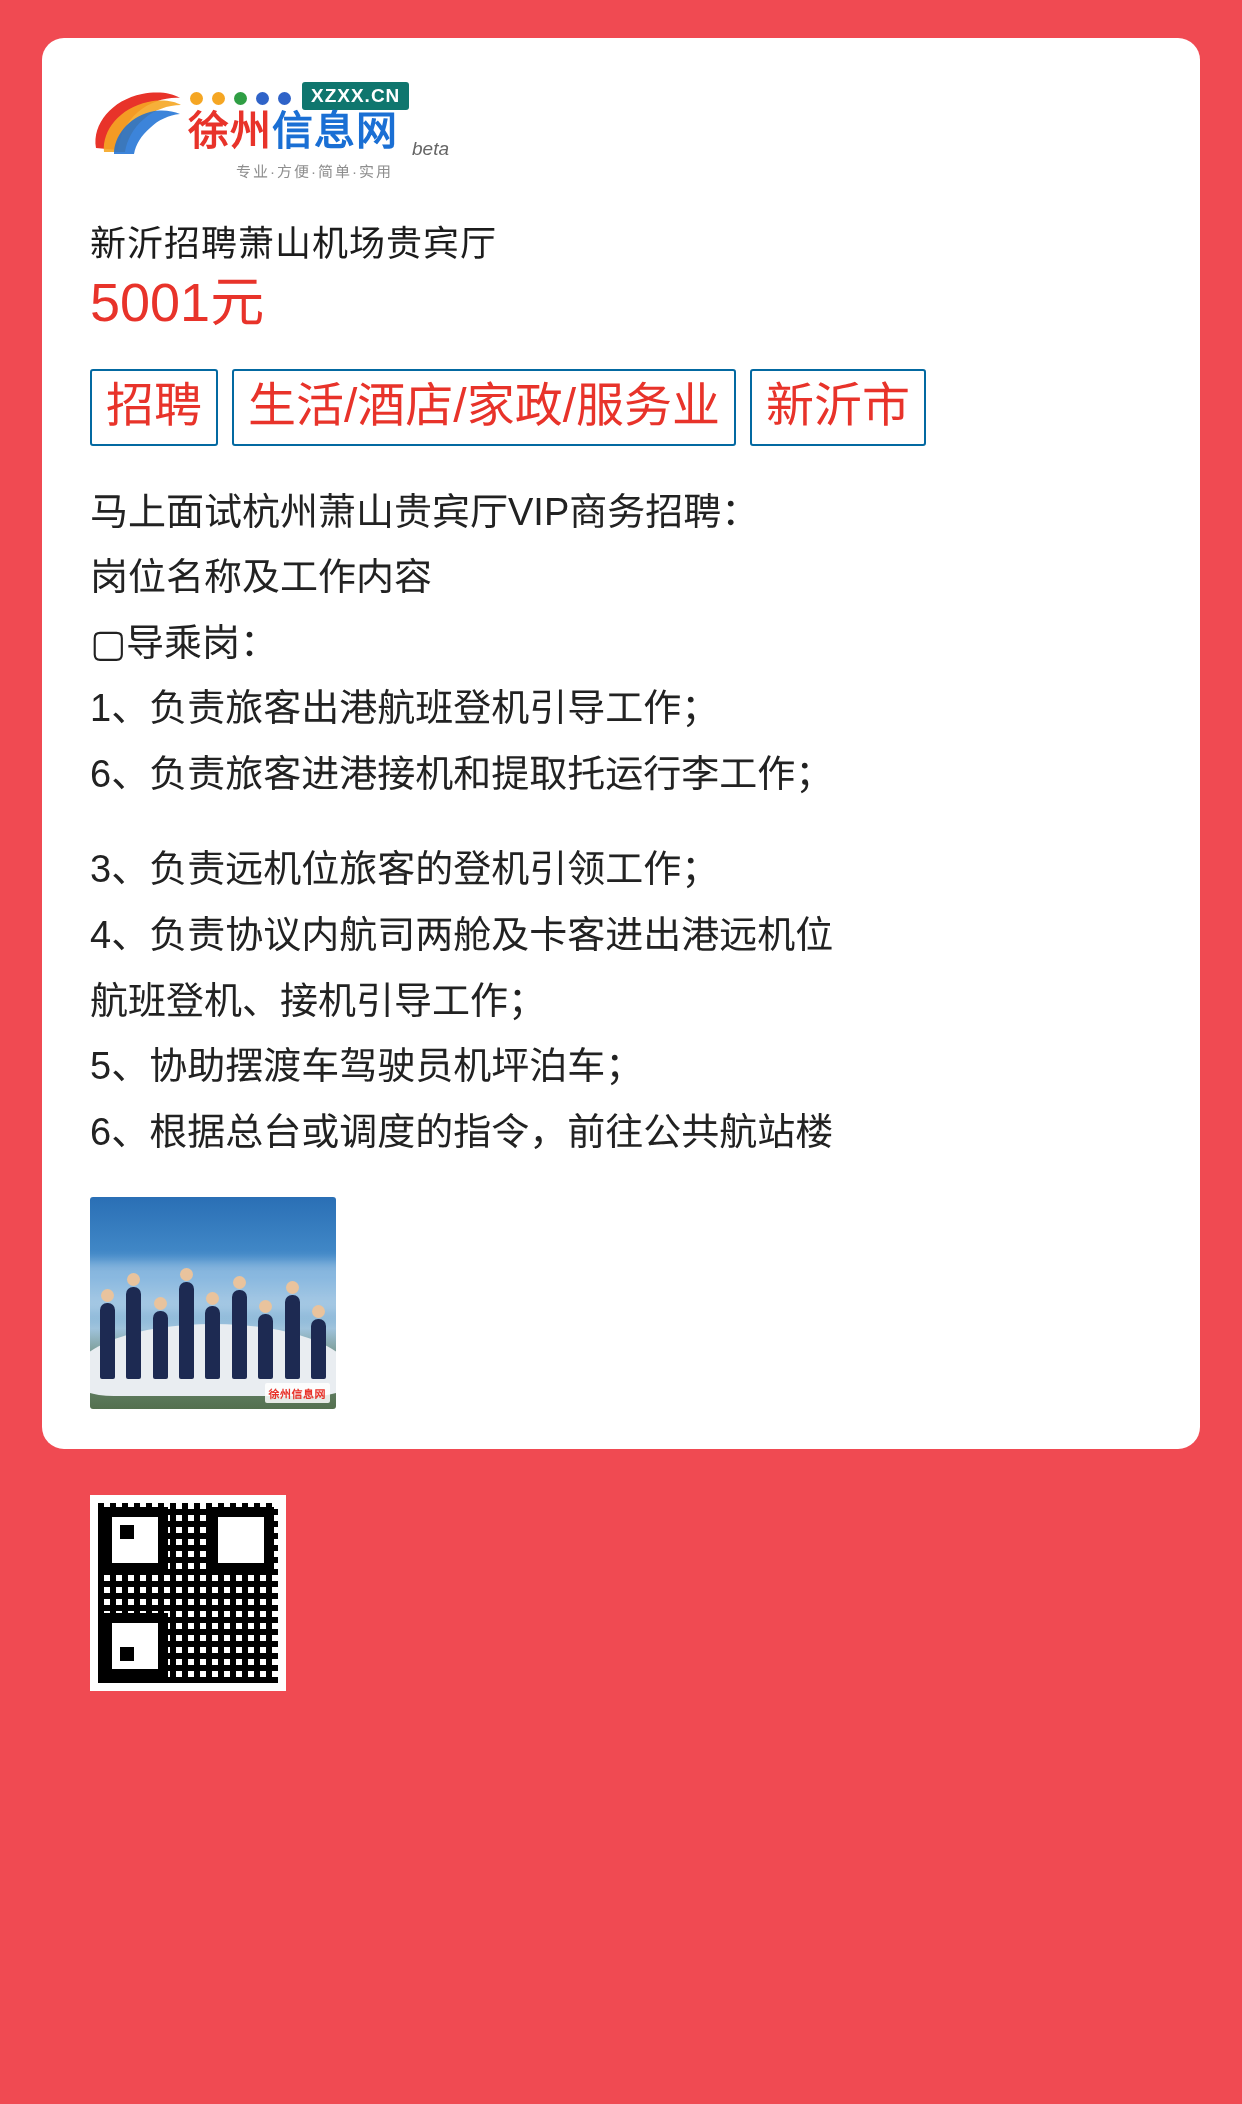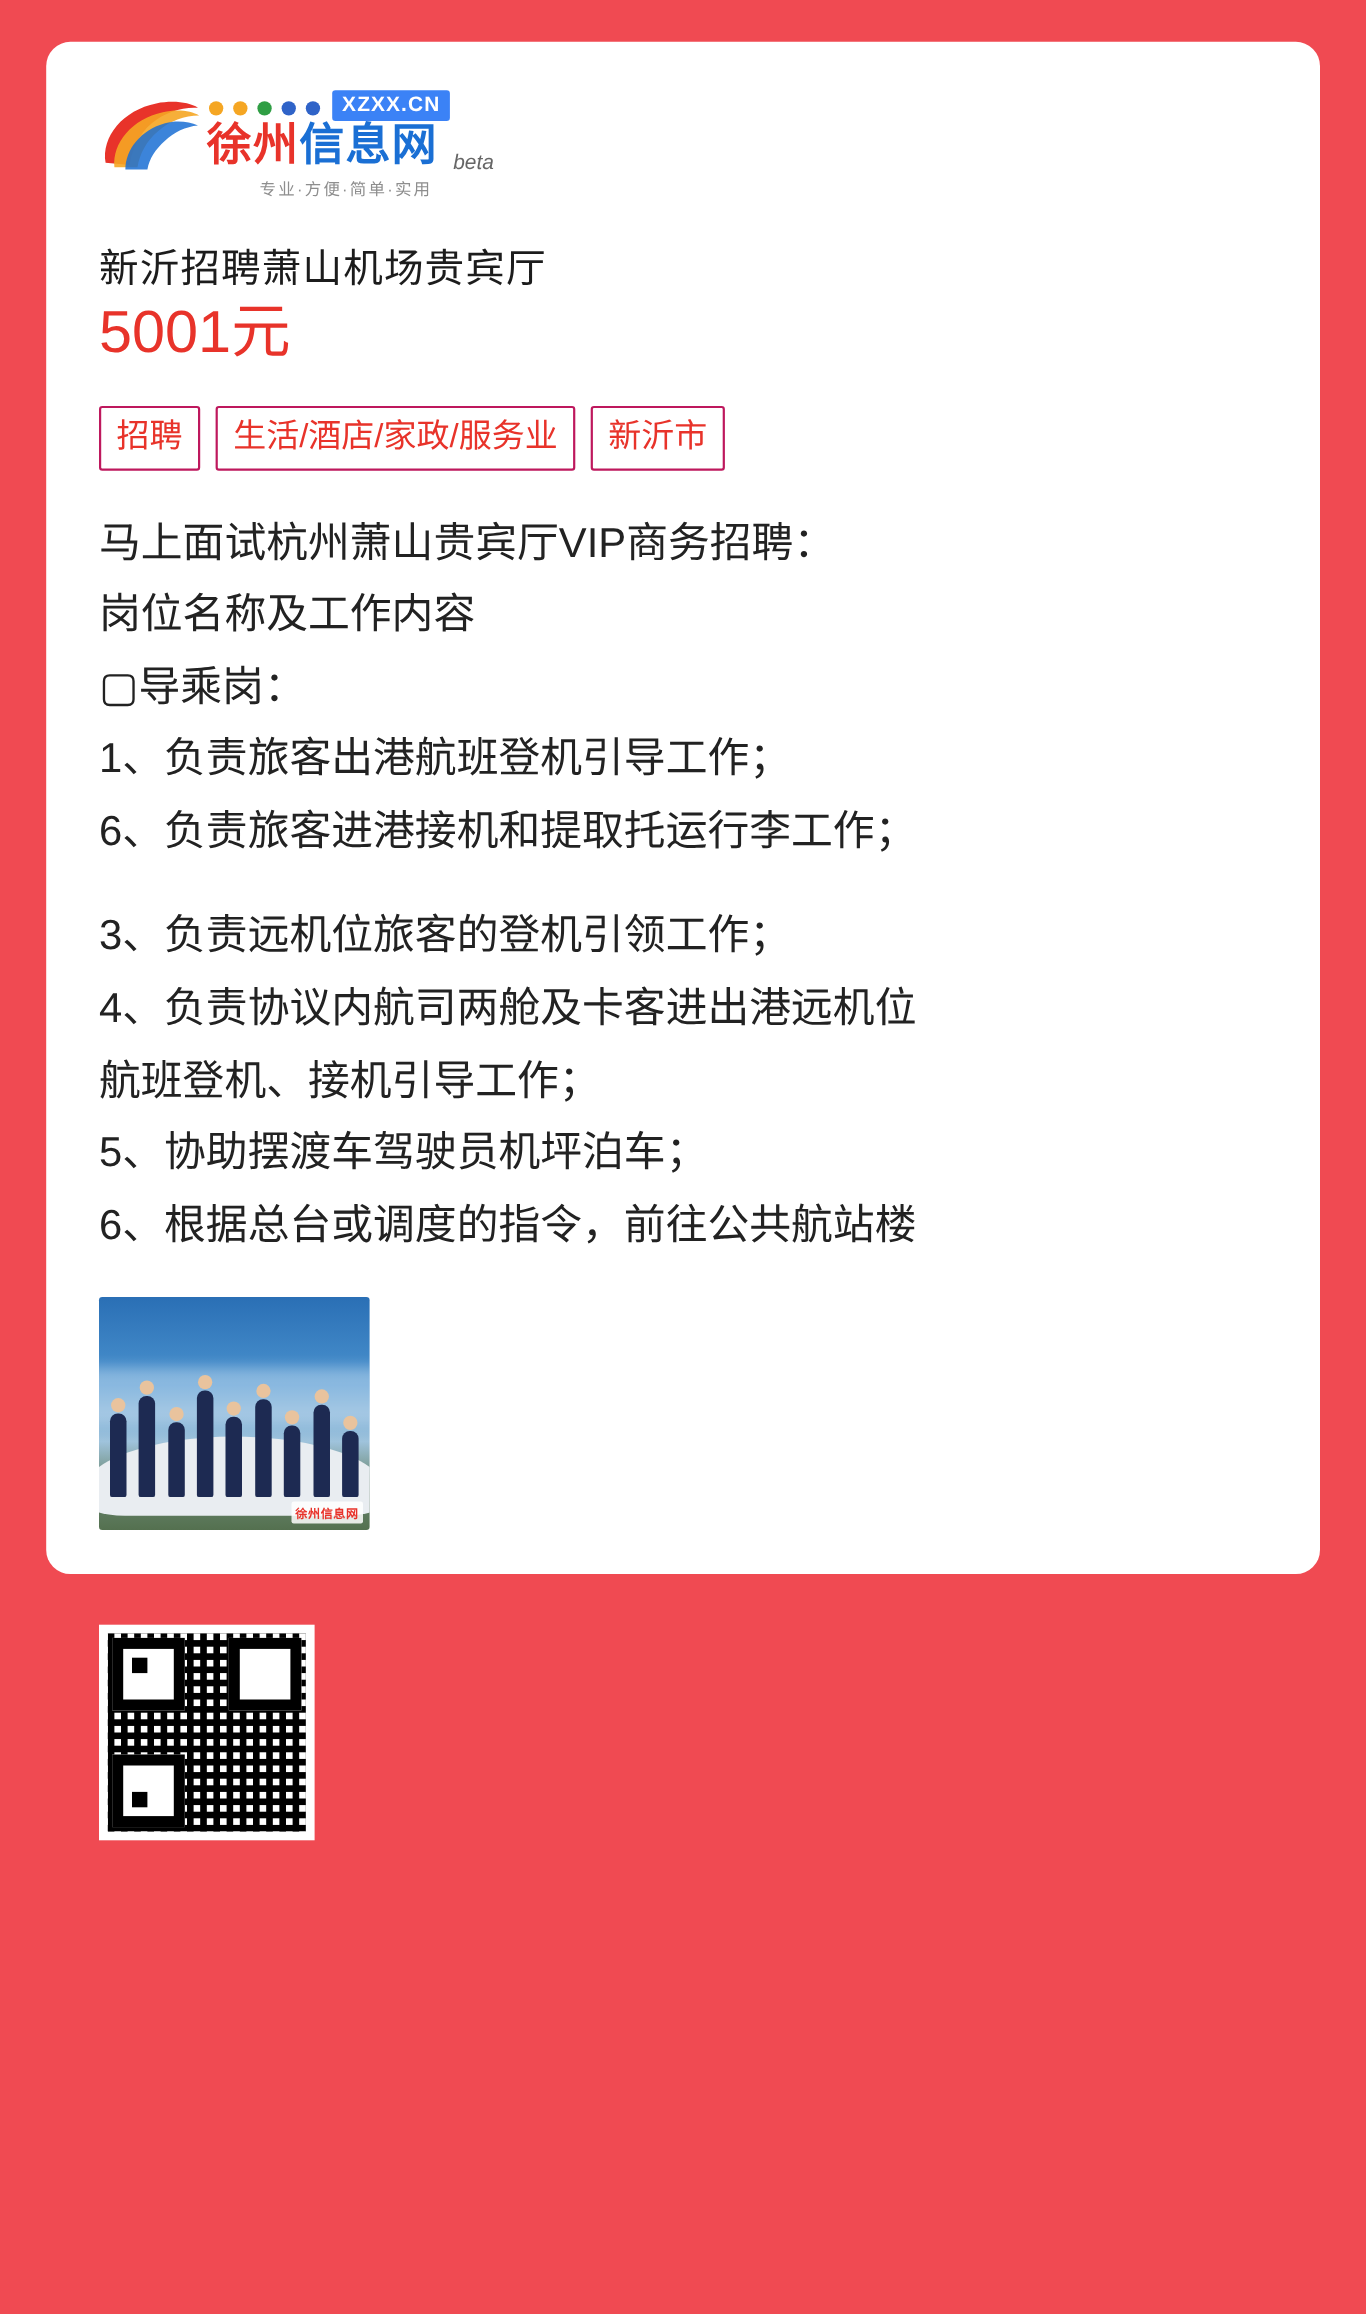--- a/index.html
+++ b/index.html
@@ -58,21 +58,21 @@
   .logo-dots i {
     display: block;
     width: 13px;
     height: 13px;
     border-radius: 50%;
   }
   .logo-badge {
     position: absolute;
     left: 212px;
     top: 2px;
-    background: #3b82f6;
+    background: #0f766e;
     color: #fff;
     font-size: 19px;
     font-weight: bold;
     letter-spacing: 1px;
     padding: 4px 9px 5px 9px;
     border-radius: 3px;
     line-height: 1;
   }
   .logo-main {
     position: absolute;
@@ -122,23 +122,23 @@
   }
 
   
   .tags {
     display: flex;
     gap: 14px;
     margin-bottom: 36px;
     flex-wrap: wrap;
   }
   .tag {
-    border: 2px solid #be185d;
+    border: 2px solid #0369a1;
     color: #e8332a;
-    font-size: 30px;
+    font-size: 48px;
     line-height: 1;
     padding: 11px 14px 14px 14px;
     border-radius: 3px;
     white-space: nowrap;
   }
 
   
   .body-text p {
     font-size: 38px;
     color: #222;

